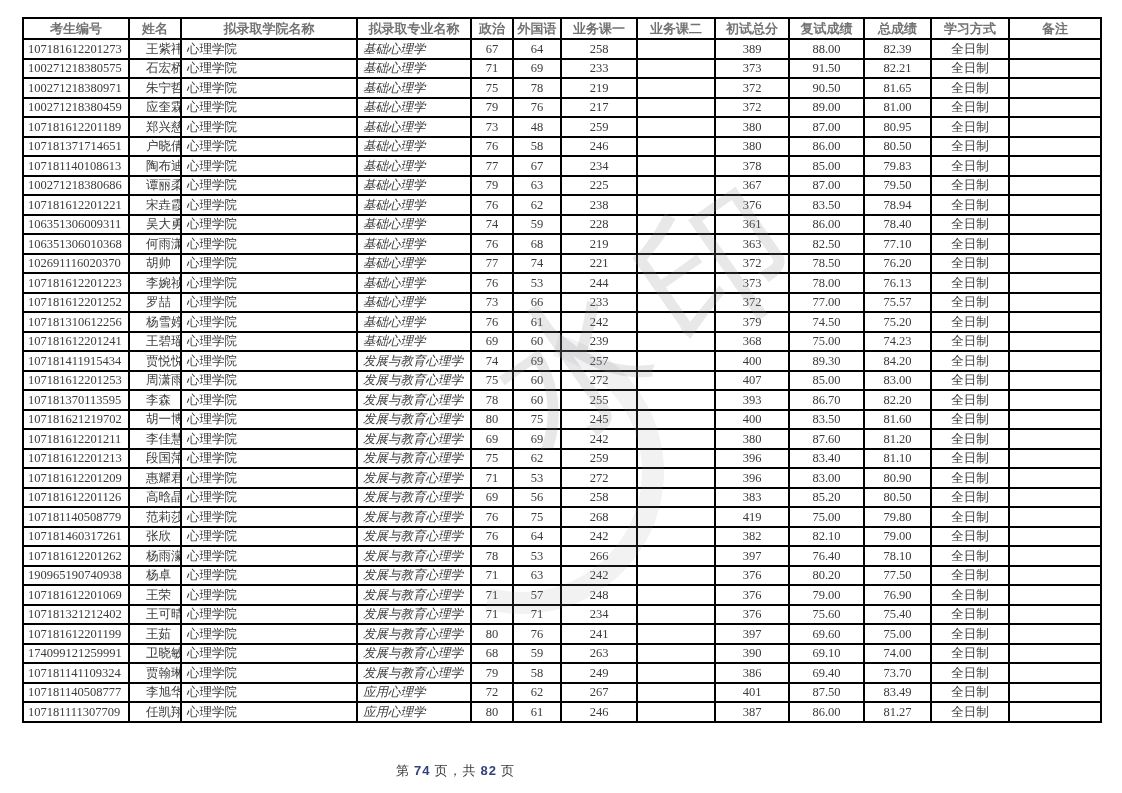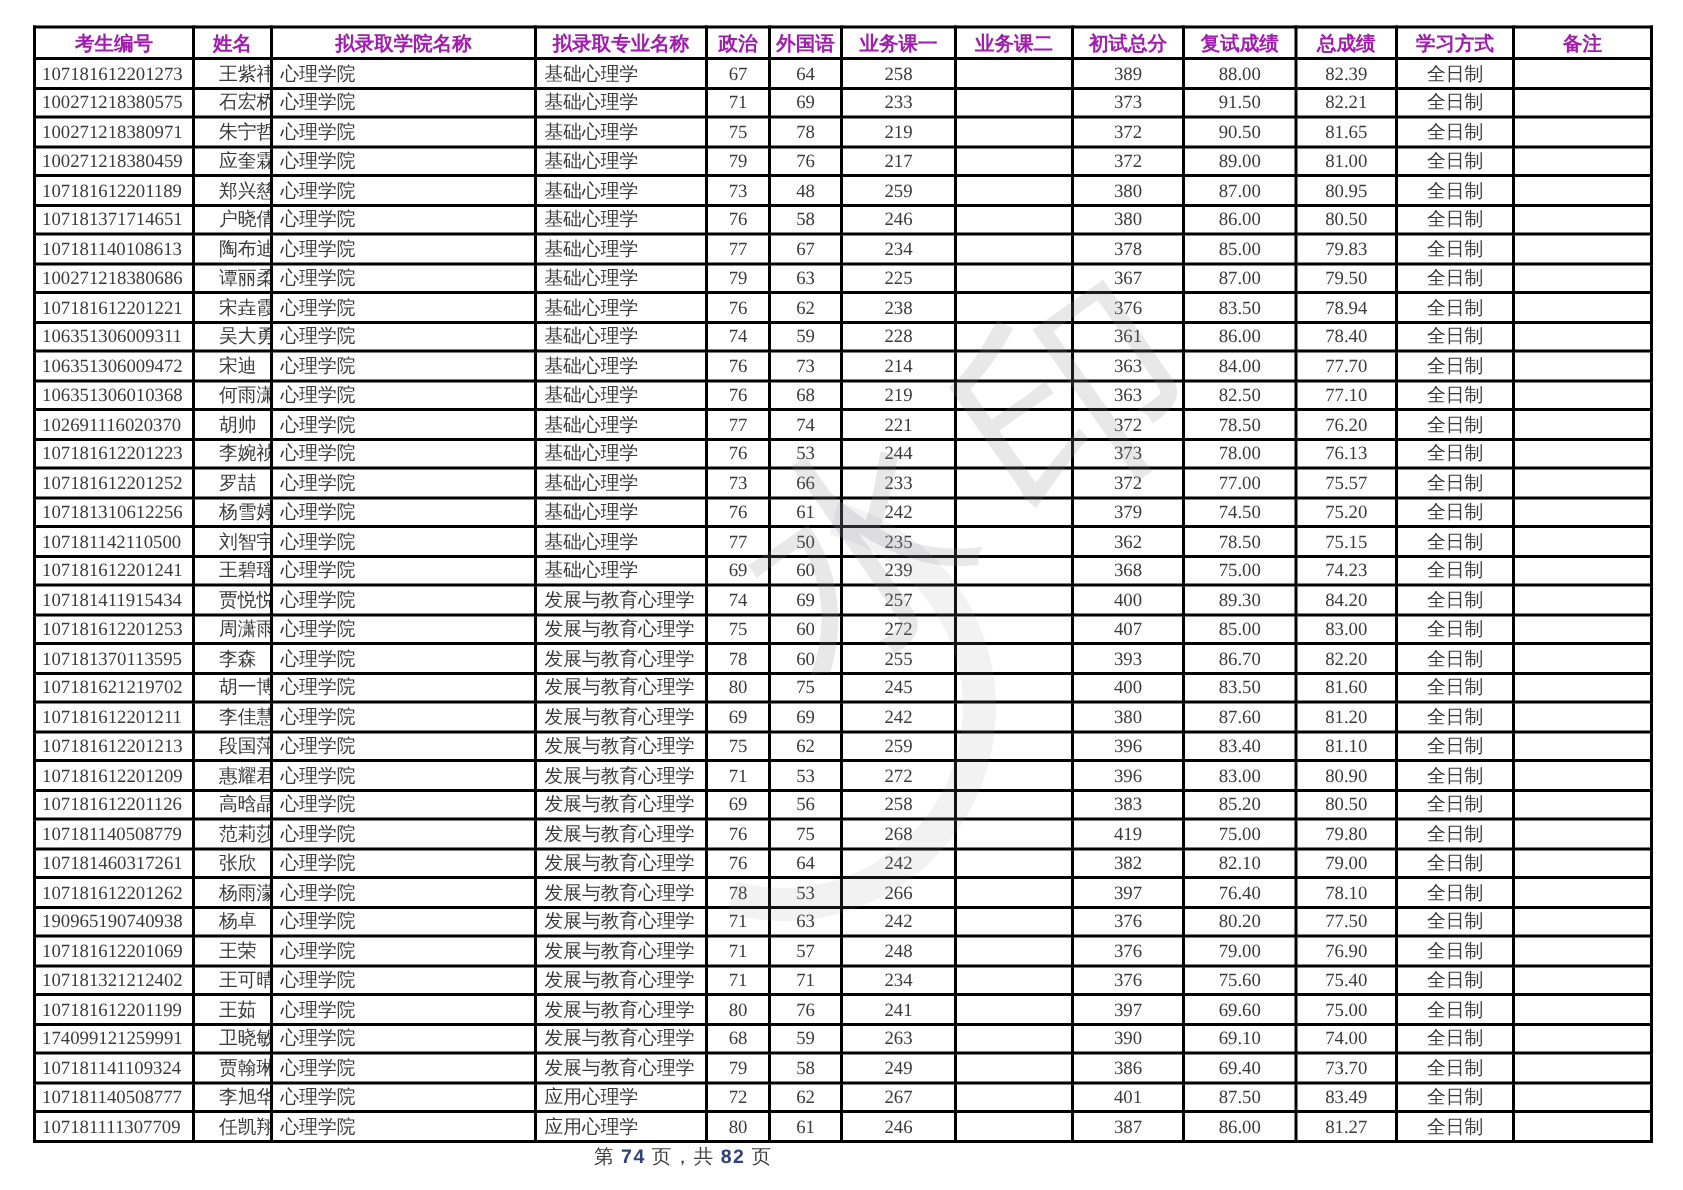--- a/index.html
+++ b/index.html
@@ -16,27 +16,27 @@
   th,td{
     border:2px solid #000;
     height:17.5px;
     padding:0;
     font-size:12.5px;
     color:#3a3a3a;
     overflow:hidden;white-space:nowrap;
     line-height:1;
   }
   th{
-    font-size:13px;font-weight:bold;color:#a21caf;text-align:center;height:19px;
+    font-size:13px;font-weight:bold;color:#737373;text-align:center;height:19px;
   }
   
   td:nth-child(1){text-align:left;padding-left:4px;margin-left:17px;}
   td:nth-child(2){text-align:left;padding-left:16px;}
   td:nth-child(3){text-align:left;padding-left:5px;}
-  td:nth-child(4){text-align:left;padding-left:5px;}
+  td:nth-child(4){text-align:left;padding-left:5px;font-style:italic;}
   td:nth-child(n+5){text-align:center;}
   
   col.c1{width:106px}col.c2{width:52px}col.c3{width:176px}col.c4{width:114px}
   col.c5{width:42px}col.c6{width:48px}col.c7{width:76px}col.c8{width:78px}
   col.c9{width:74px}col.c10{width:75px}col.c11{width:67px}col.c12{width:78px}
   col.c13{width:92px}
   .footer{
     position:absolute;left:0;top:762px;width:911px;text-align:center;
     font-family:"Liberation Sans","DejaVu Sans",sans-serif;
     font-size:13px;color:#3c3c3c;letter-spacing:1px;
@@ -244,35 +244,20 @@
           <td>59</td>
           <td>228</td>
           <td></td>
           <td>361</td>
           <td>86.00</td>
           <td>78.40</td>
           <td>全日制</td>
           <td></td>
         </tr>
         <tr>
-          <td>106351306009472</td>
-          <td>宋迪</td>
-          <td>心理学院</td>
-          <td>基础心理学</td>
-          <td>76</td>
-          <td>73</td>
-          <td>214</td>
-          <td></td>
-          <td>363</td>
-          <td>84.00</td>
-          <td>77.70</td>
-          <td>全日制</td>
-          <td></td>
-        </tr>
-        <tr>
           <td>106351306010368</td>
           <td>何雨潇</td>
           <td>心理学院</td>
           <td>基础心理学</td>
           <td>76</td>
           <td>68</td>
           <td>219</td>
           <td></td>
           <td>363</td>
           <td>82.50</td>
@@ -330,35 +315,20 @@
           <td>杨雪婷</td>
           <td>心理学院</td>
           <td>基础心理学</td>
           <td>76</td>
           <td>61</td>
           <td>242</td>
           <td></td>
           <td>379</td>
           <td>74.50</td>
           <td>75.20</td>
-          <td>全日制</td>
-          <td></td>
-        </tr>
-        <tr>
-          <td>107181142110500</td>
-          <td>刘智宇</td>
-          <td>心理学院</td>
-          <td>基础心理学</td>
-          <td>77</td>
-          <td>50</td>
-          <td>235</td>
-          <td></td>
-          <td>362</td>
-          <td>78.50</td>
-          <td>75.15</td>
           <td>全日制</td>
           <td></td>
         </tr>
         <tr>
           <td>107181612201241</td>
           <td>王碧瑶</td>
           <td>心理学院</td>
           <td>基础心理学</td>
           <td>69</td>
           <td>60</td>

